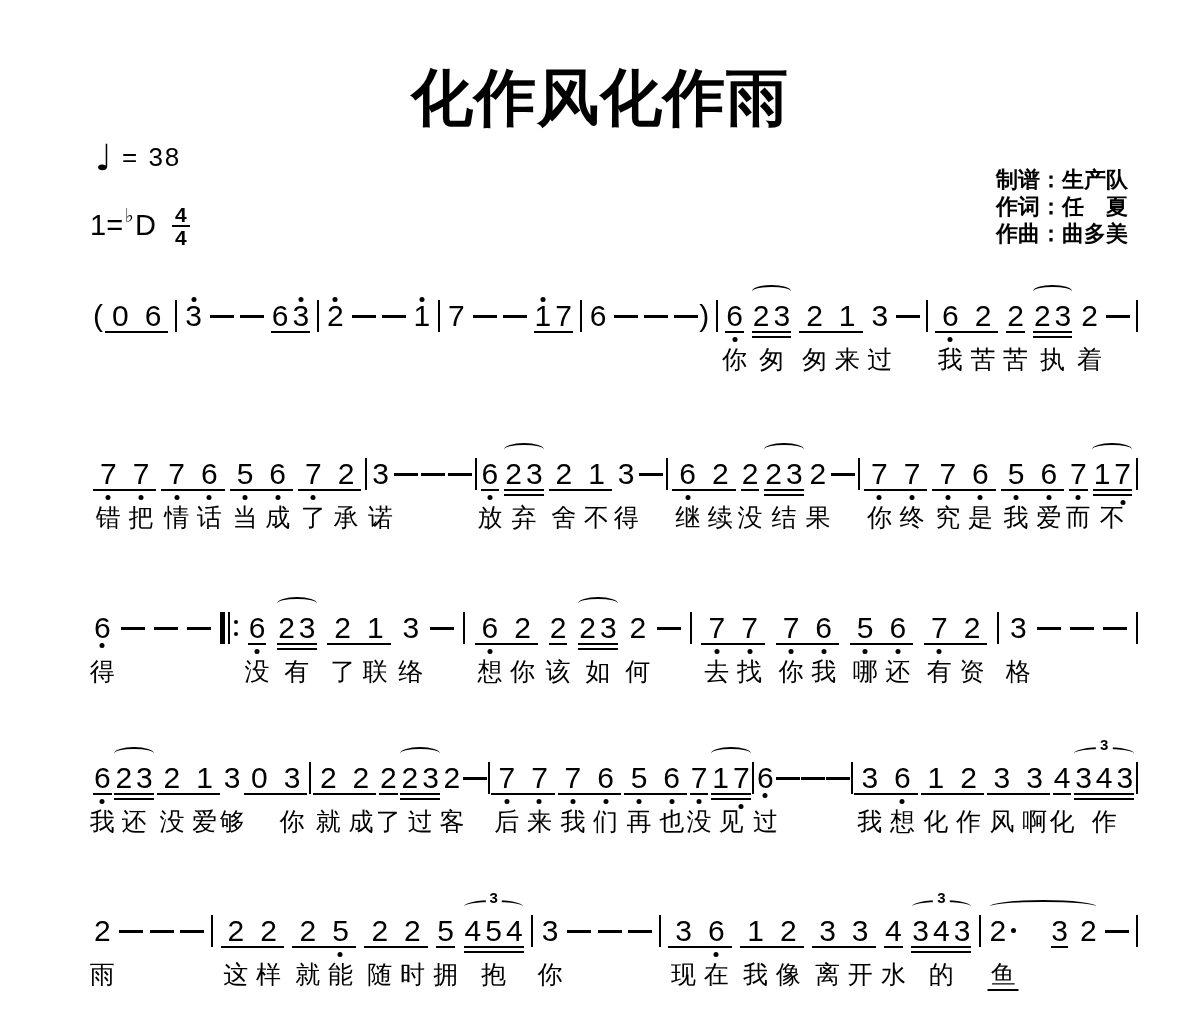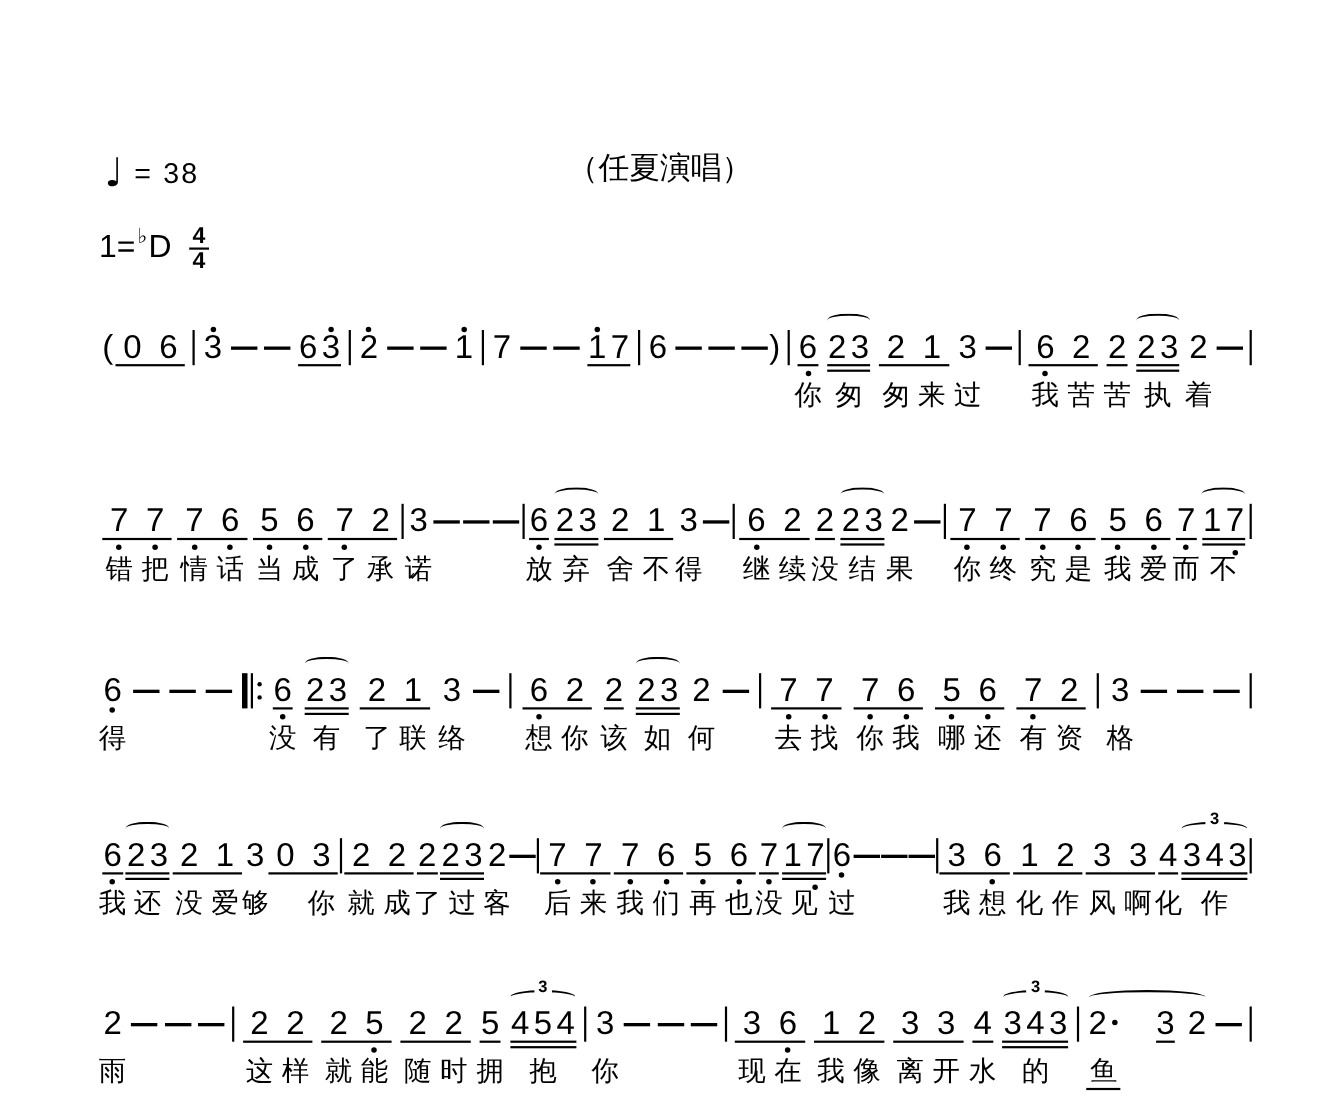--- a/index.html
+++ b/index.html
@@ -52,37 +52,42 @@
   .rep{display:flex;align-items:center;height:32px;}
   .rep .thick{width:5px;height:32px;background:#000;margin-right:3px;}
   .rep .thin{width:2px;height:32px;background:#000;margin-right:4px;}
   .rep .dots{display:flex;flex-direction:column;justify-content:center;height:32px;}
   .rep .dots i{width:4px;height:4px;border-radius:50%;background:#000;margin:4px 0;}
 </style>
 </head>
 <body>
 
 <div class="page">
-  <div class="subtitle">（任夏演唱）</div>
+  <div class="title">化作风化作雨</div>
 
   <div class="tempo">
     <span class="tnote">♩</span>
     <span class="teq">=  38</span>
   </div>
 
   <div class="keysig">
     <span>1=</span>
       <span class="flat">♭</span>
       <span>D</span>
     <span class="frac">
       <span class="ft">4</span>
       <span class="fb">4</span>
     </span>
   </div>
 
+  <div class="credits">
+    <div><span>制谱：</span><span>生产队</span></div>
+    <div><span>作词：</span><span>任　夏</span></div>
+    <div><span>作曲：</span><span>曲多美</span></div>
+  </div>
 
   <div class="system" style="top:300px">
       <div class="unit sp-w">
         <span class="paren">(</span>
         <div class="drow">
           <div class="dg">0</div>
           <div class="dg">6</div>
           <span class="ul" style="bottom: -1px;"></span>
         </div>
       </div>

